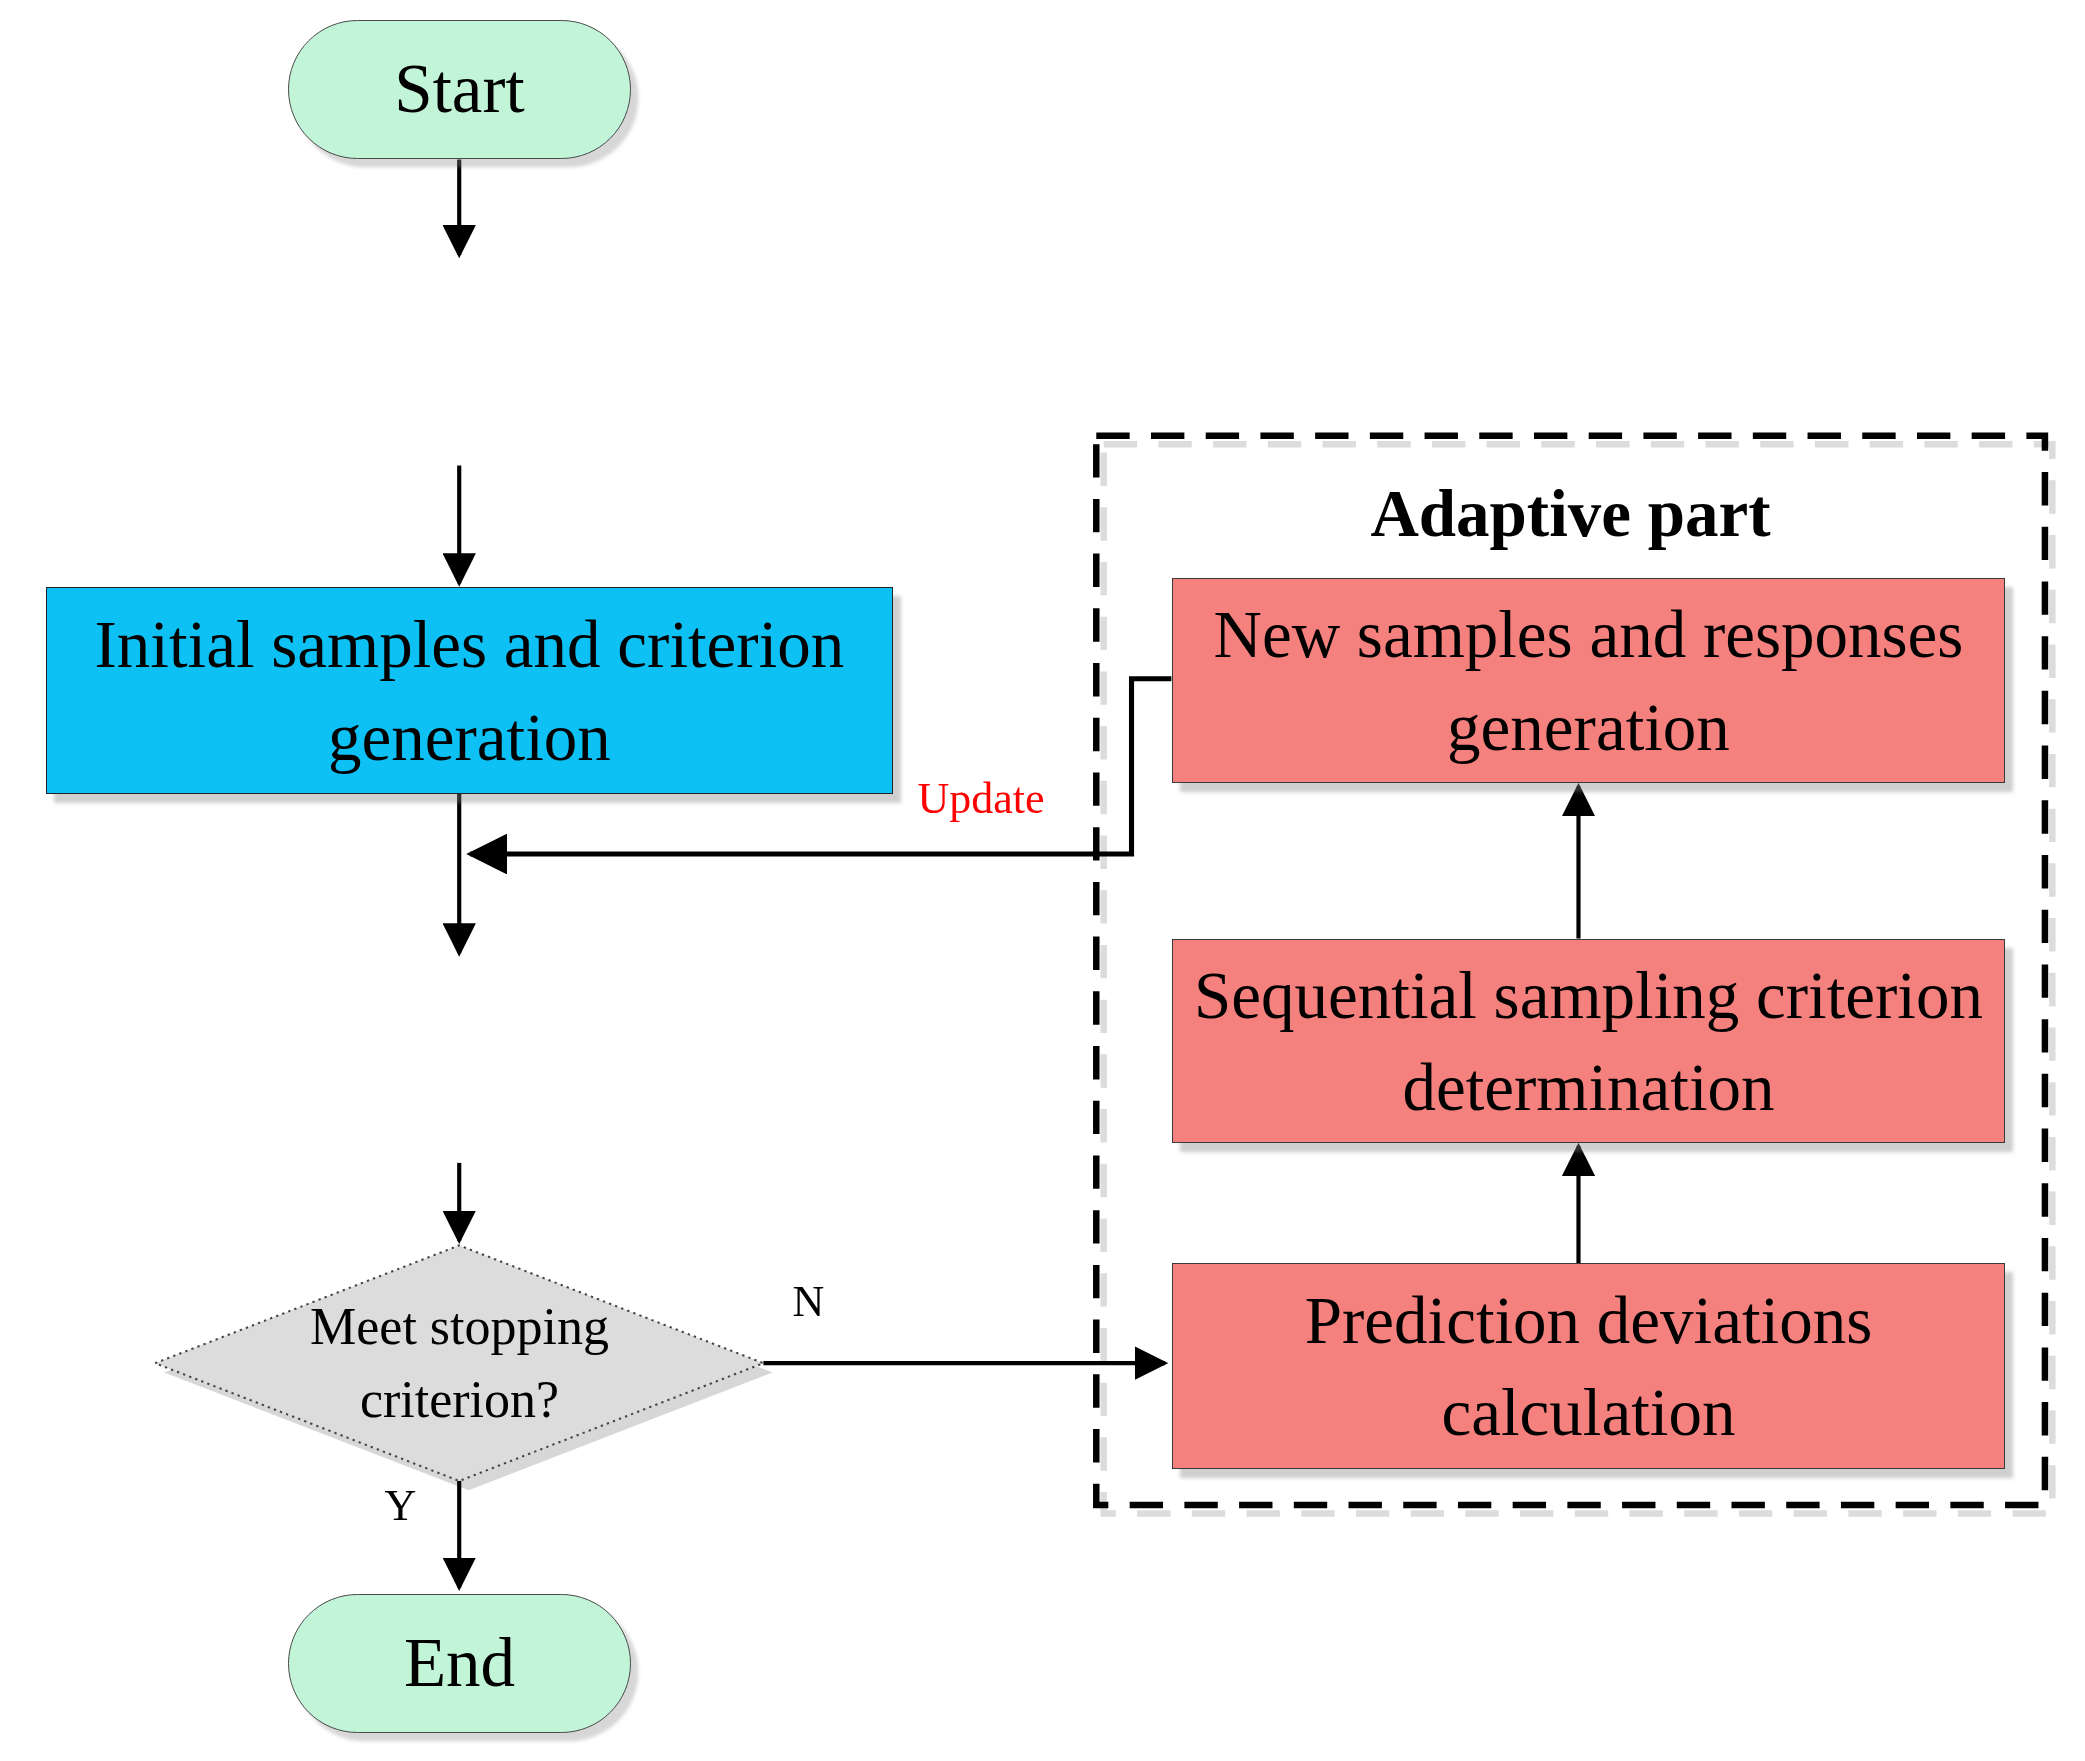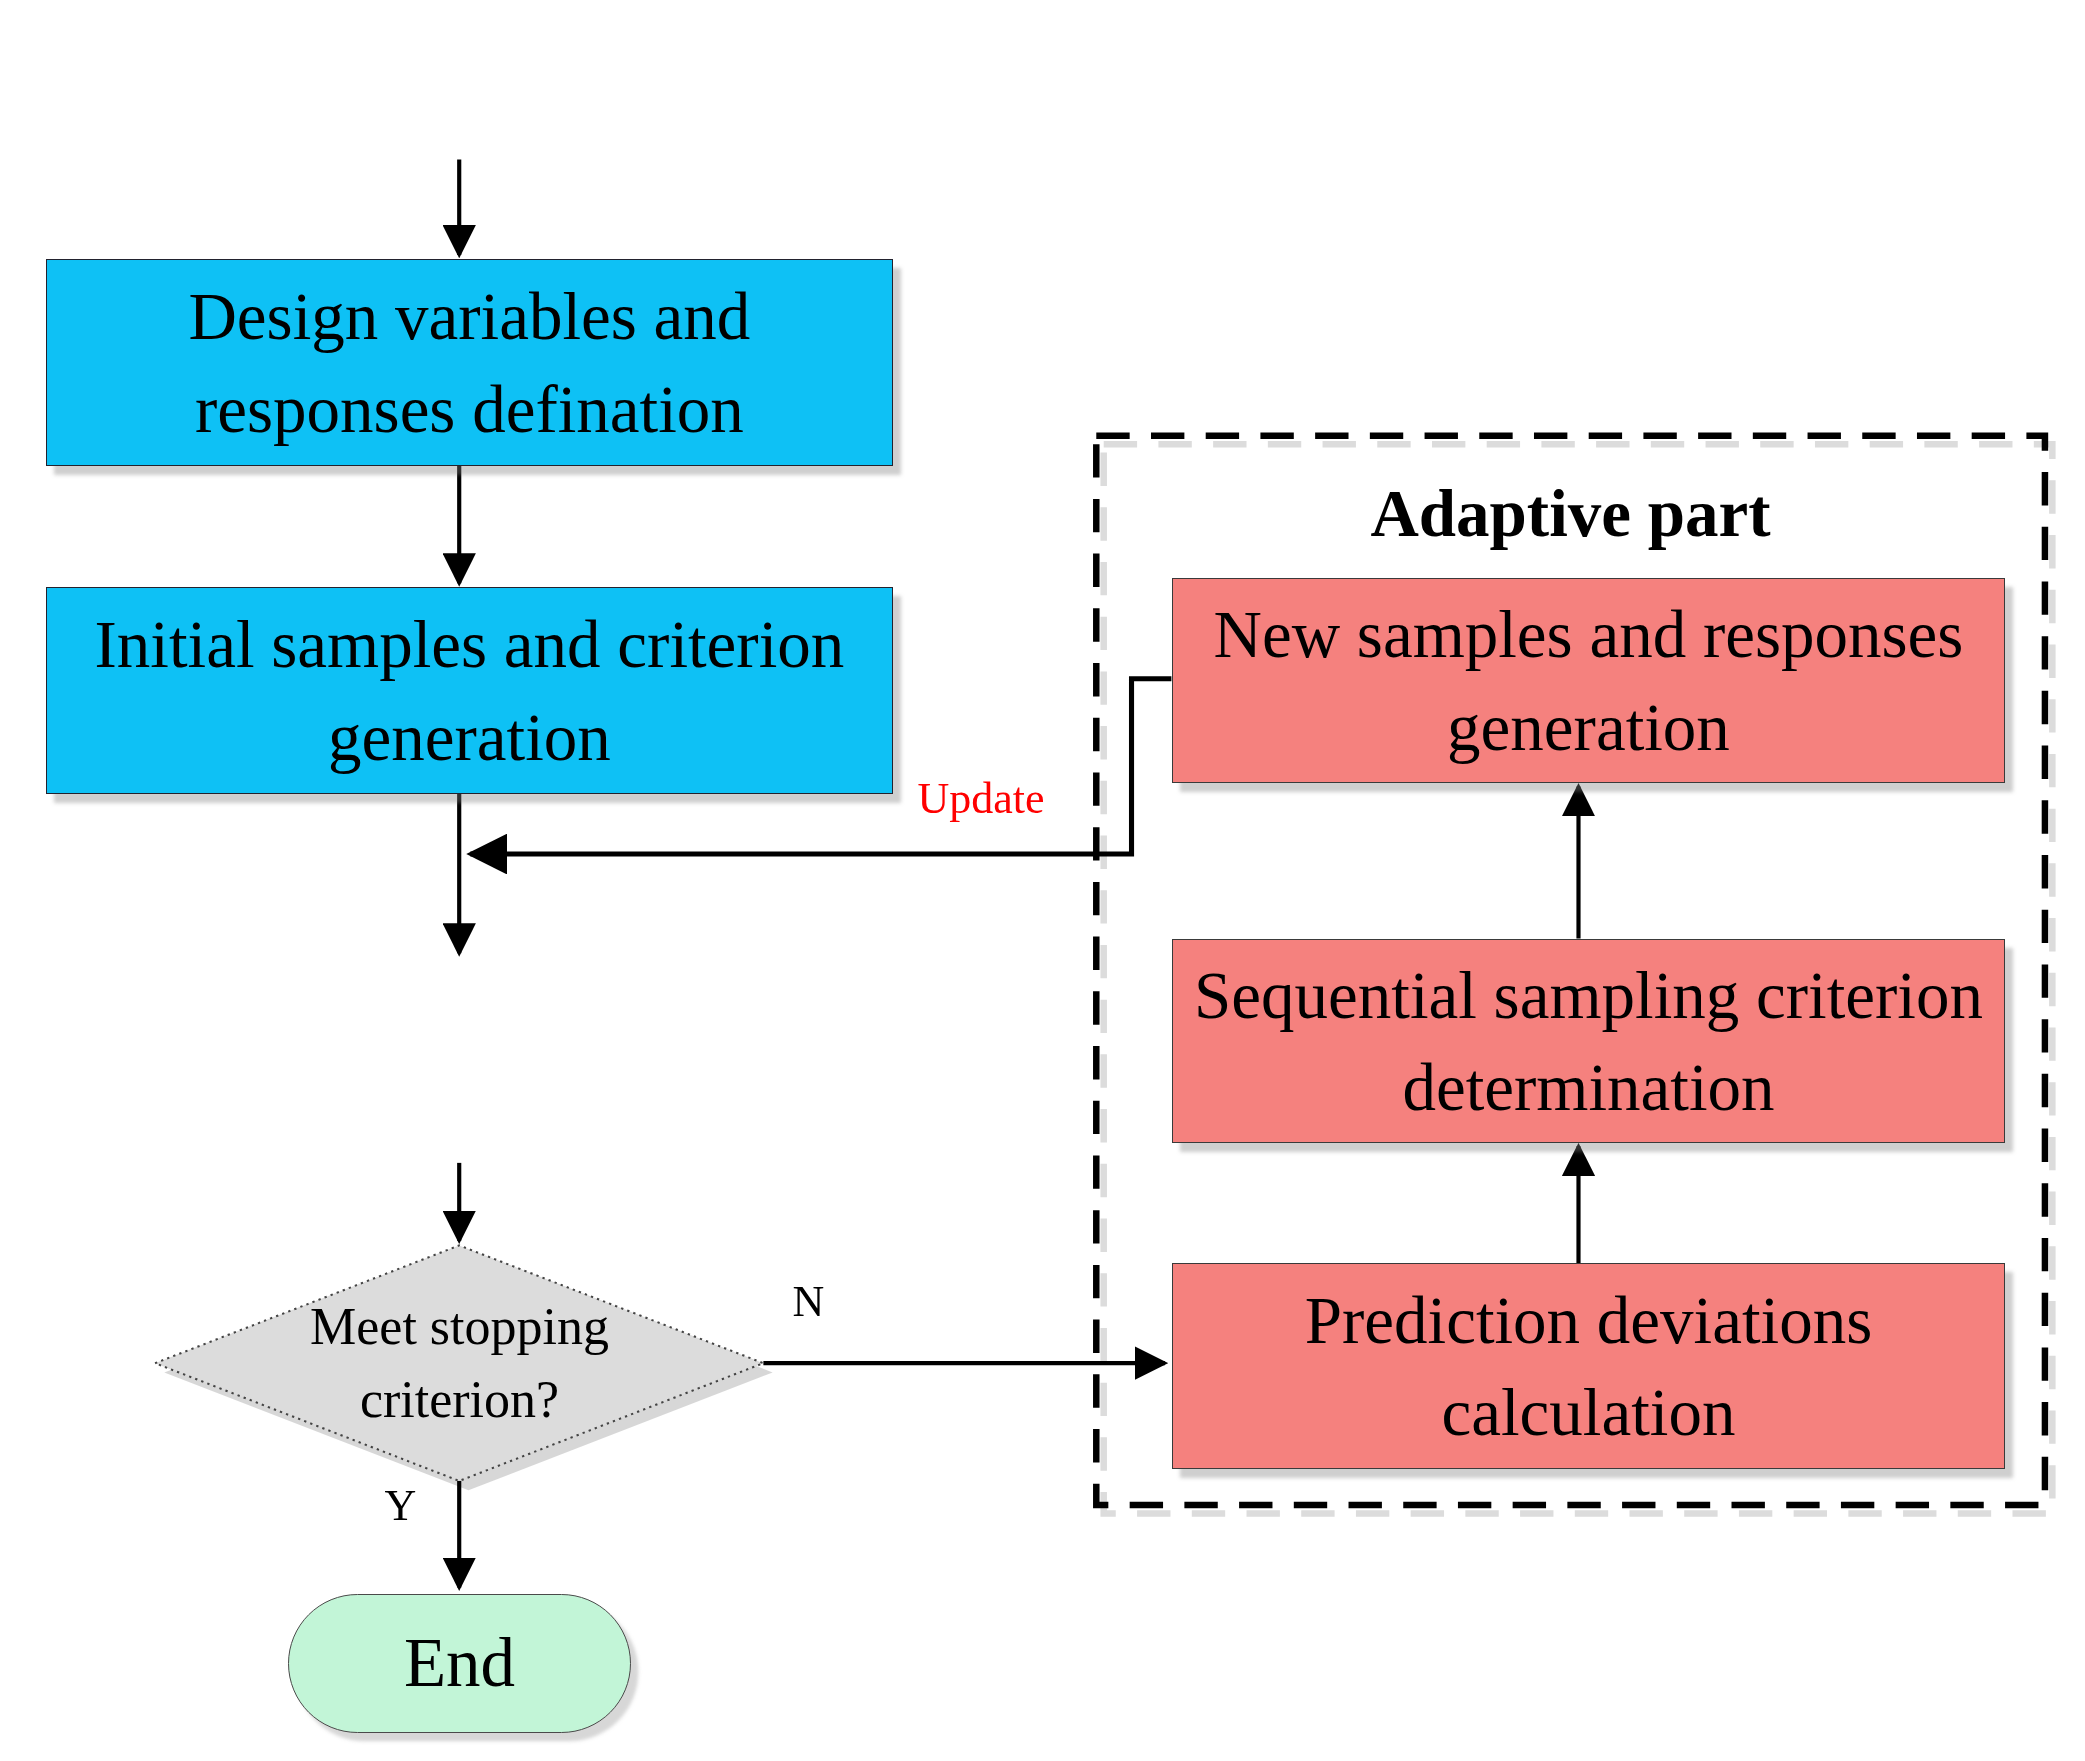--- a/index.html
+++ b/index.html
@@ -62,25 +62,24 @@
     <path class="edge" d="M495,502 L495,629"></path>
     <path class="edge" d="M495,854 L495,1028"></path>
     <path class="edge" d="M495,1254 L495,1338"></path>
     <path class="edge" d="M495,1597 L495,1712"></path>
     <path class="edge" d="M823,1470 L1256,1470"></path>
     <path class="edge" d="M1702,1362 L1702,1236"></path>
     <path class="edge" d="M1702,1012 L1702,848"></path>
     <path class="edge thick" d="M1263,732 L1220,732 L1220,921 L507,921"></path>
   </svg>
 
+  <div class="node terminal" style="left:288px;top:20.4px;width:341px;height:137px;">
+    <span>Start</span>
+  </div>
 
-  <div class="node process" style="left:46px;top:259px;width:830px;height:205px;">
-    <span>Design variables and
-responses defination</span>
-  </div>
 
   <div class="node process" style="left:46px;top:587px;width:830px;height:205px;">
     <span>Initial samples and criterion
 generation</span>
   </div>
 
 
   <div class="decision-text" style="left:237px;top:1269px;width:445px;height:189px;">
     <span>Meet stopping
 criterion?</span>

